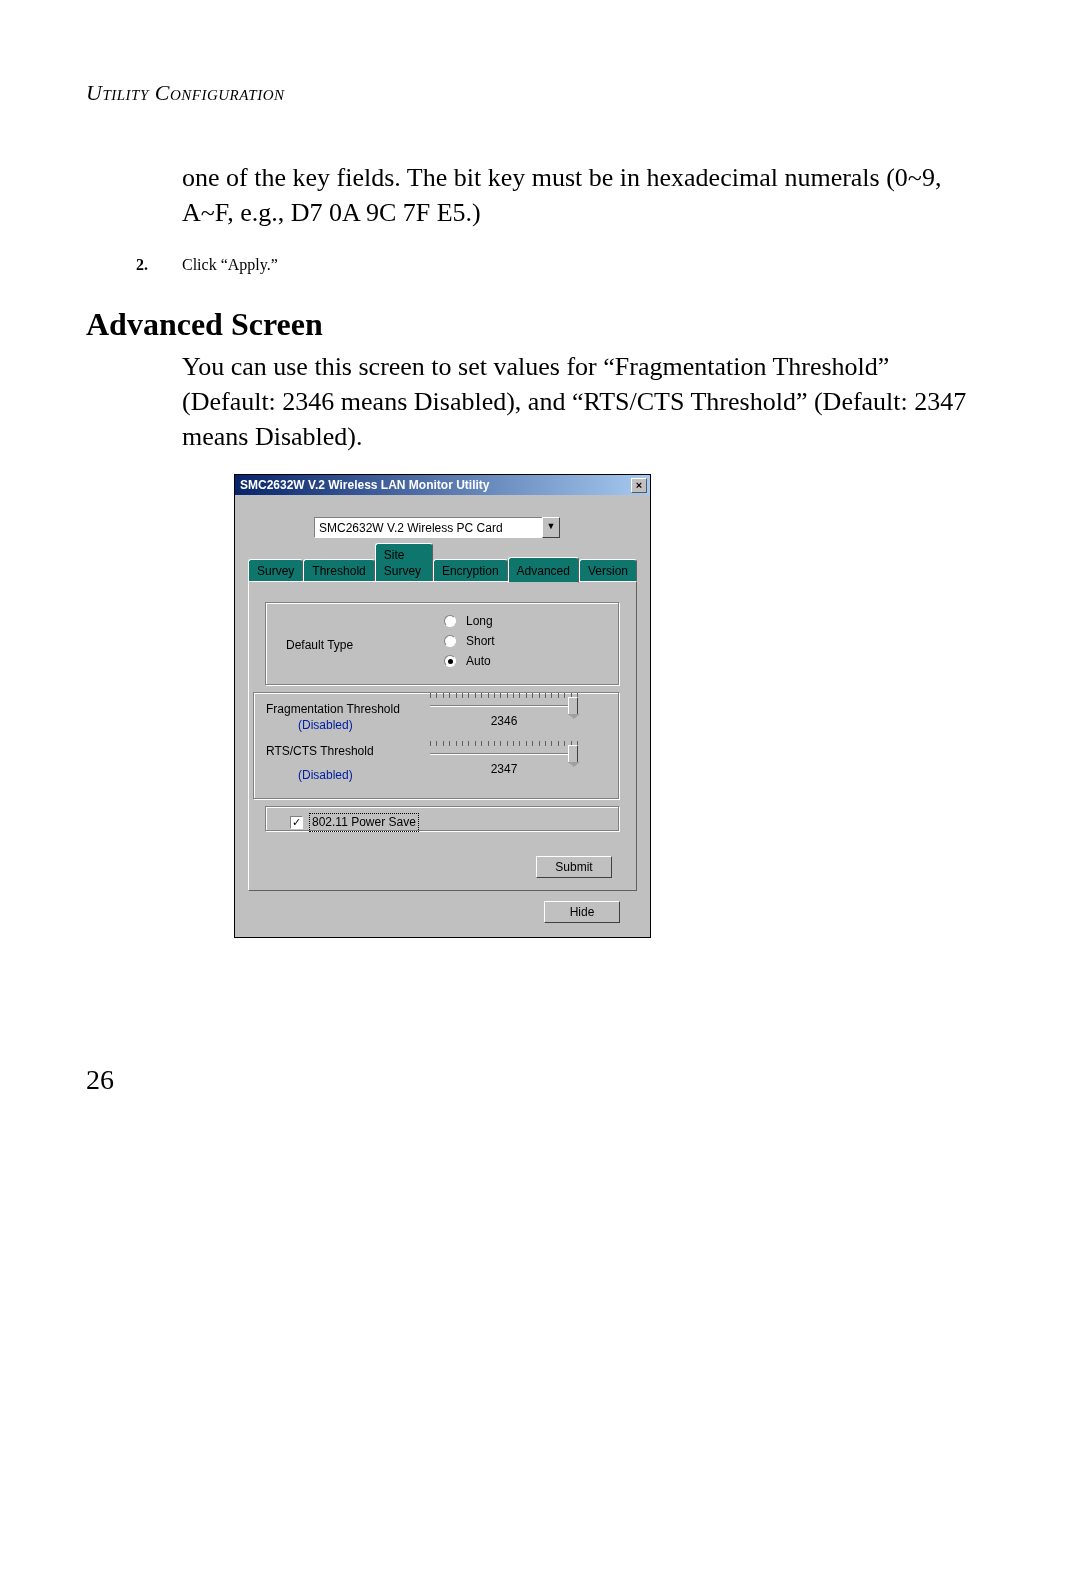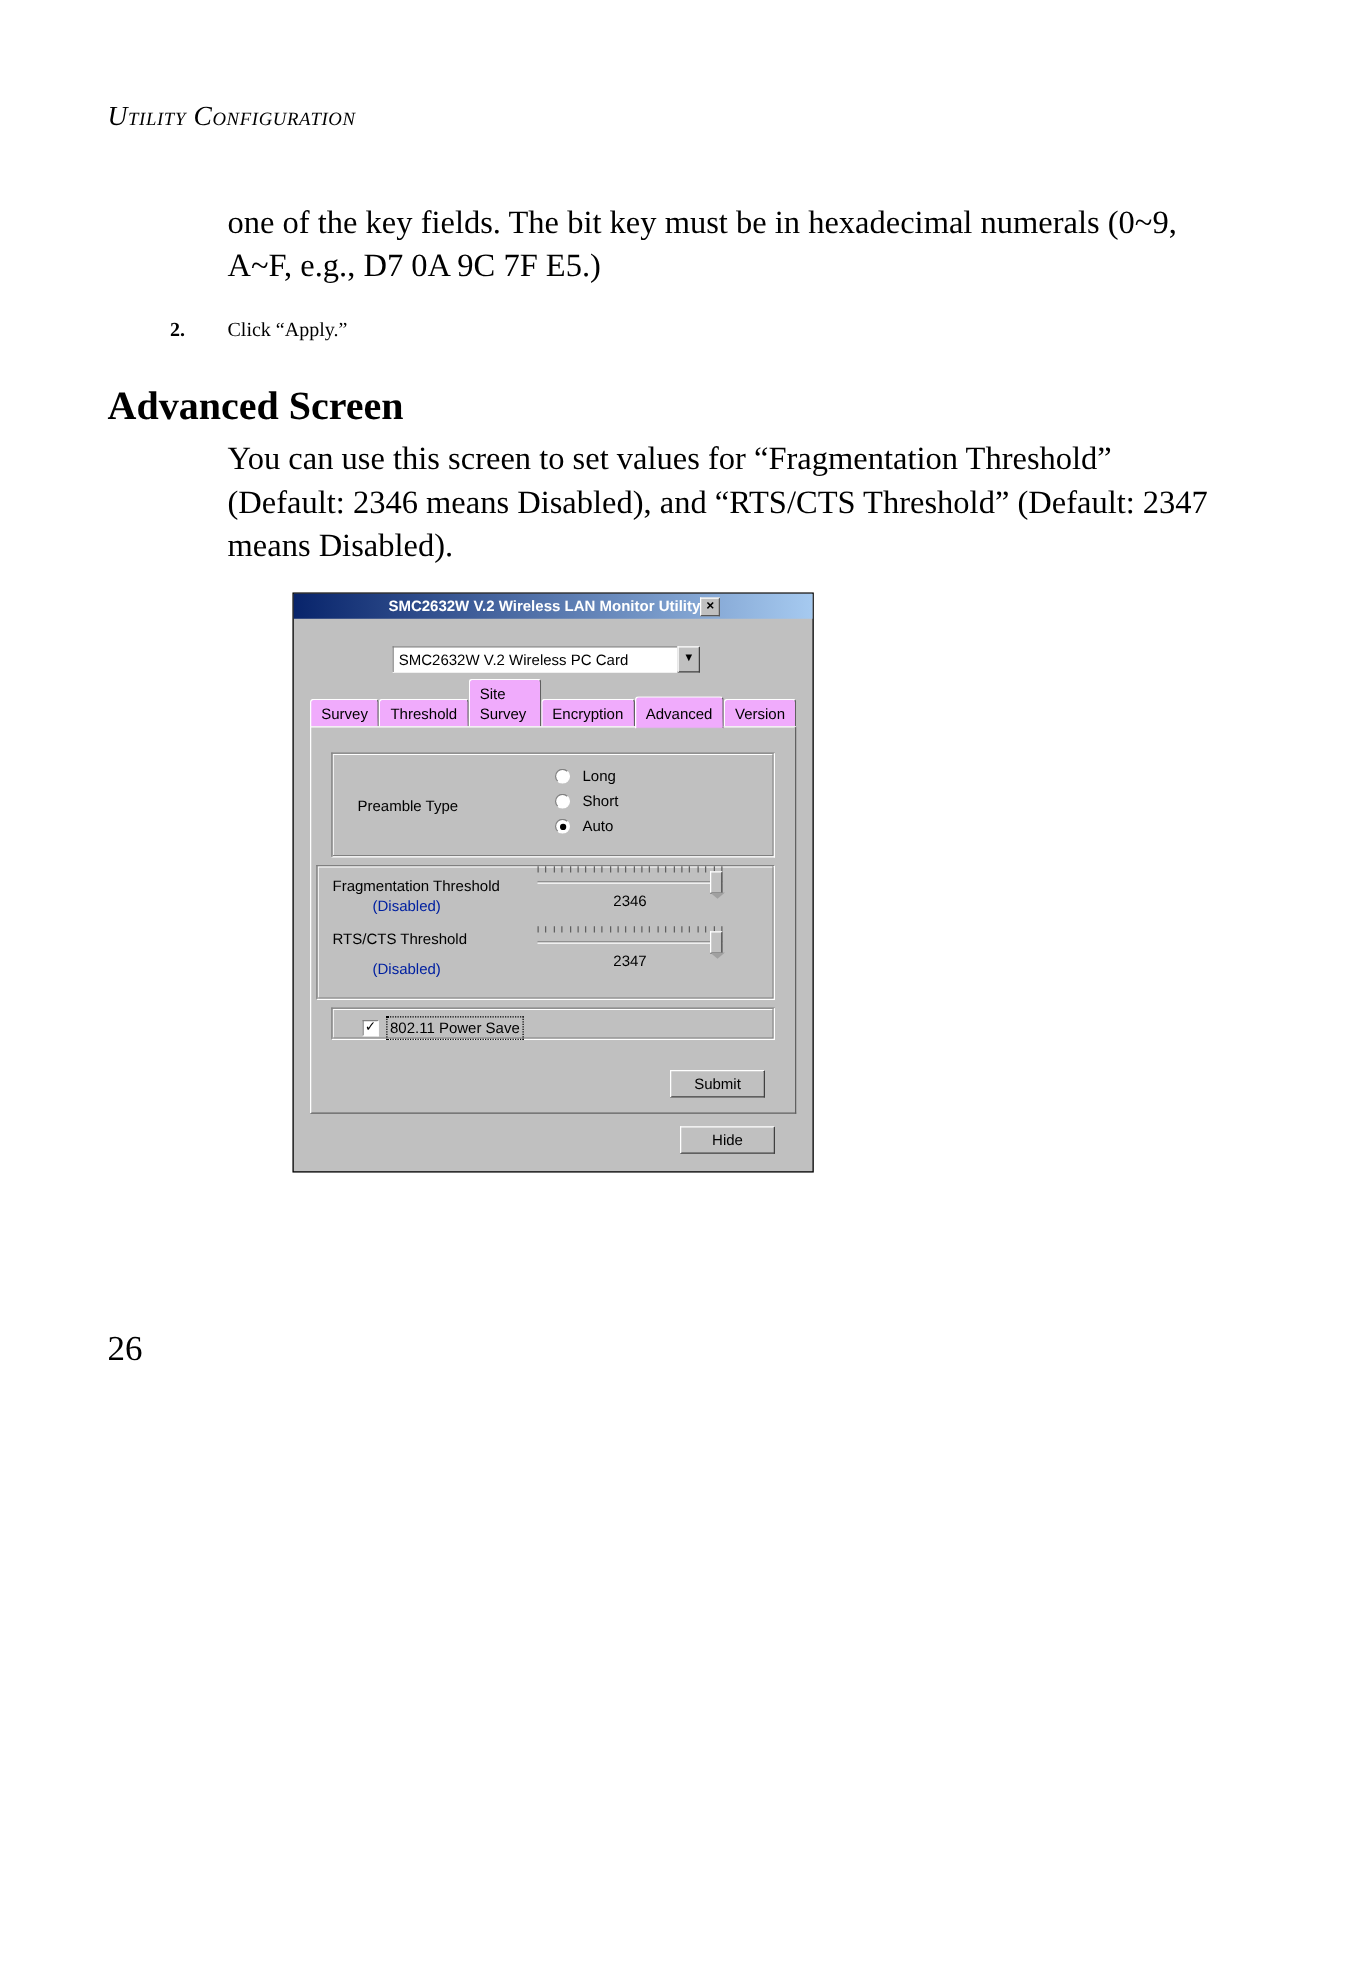--- a/index.html
+++ b/index.html
@@ -59,21 +59,21 @@
     border: 1px solid #000;
     margin-left: 52px;
     font-family: Tahoma, "MS Sans Serif", Arial, sans-serif;
     font-size: 12px;
     color: #000;
   }
   .titlebar {
     height: 20px;
     background: linear-gradient(to right, #08246b, #a6caf0);
     color: #fff;
-    display: flex; align-items: center; justify-content: center;
+    display: flex; align-items: center; justify-content: space-between;
     padding: 0 3px 0 5px;
     font-weight: bold;
     font-size: 12px;
   }
   .close-btn {
     width: 16px; height: 15px;
     background: #c0c0c0;
     border-top: 1px solid #fff;
     border-left: 1px solid #fff;
     border-right: 1px solid #595959;
@@ -117,21 +117,21 @@
     height: 22px;
     display: flex;
     align-items: flex-end;
   }
   .tab {
     border-top: 1px solid #fff;
     border-left: 1px solid #fff;
     border-right: 1px solid #606060;
     border-top-left-radius: 3px; border-top-right-radius: 3px;
     padding: 3px 8px 3px 8px;
-    background: #f0abfc;
+    background: #0f766e;
     font-size: 12px;
     position: relative;
     margin-top: 44px;
   }
   .tab.active {
     padding-top: 5px;
     margin-bottom: -1px;
     z-index: 2;
     border-bottom: 1px solid #c0c0c0;
   }
@@ -276,21 +276,21 @@
         <div class="tab"><span>Threshold</span></div>
         <div class="tab"><span>Site Survey</span></div>
         <div class="tab"><span>Encryption</span></div>
         <div class="tab active"><span>Advanced</span></div>
         <div class="tab"><span>Version</span></div>
       </div>
 
       <div class="tab-panel">
 
         <div class="group group1">
-          <div class="lbl preamble">Preamble Type</div>
+          <div class="lbl preamble">Default Type</div>
           <div class="radio-col">
             <div class="radio-row">
               <span class="radio"></span>
               <span>Long</span>
             </div>
             <div class="radio-row">
               <span class="radio"></span>
               <span>Short</span>
             </div>
             <div class="radio-row">

